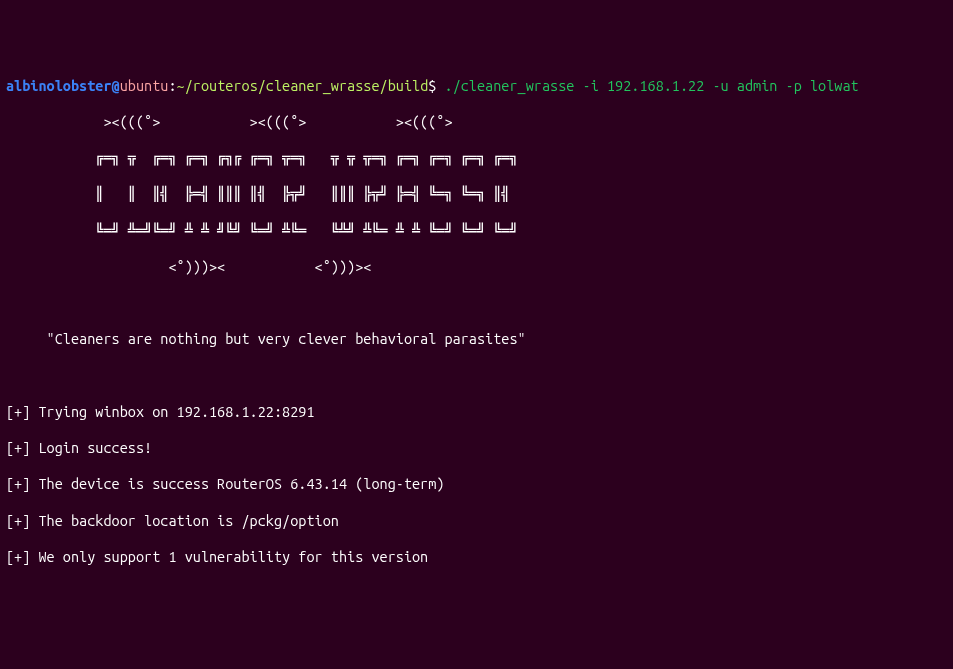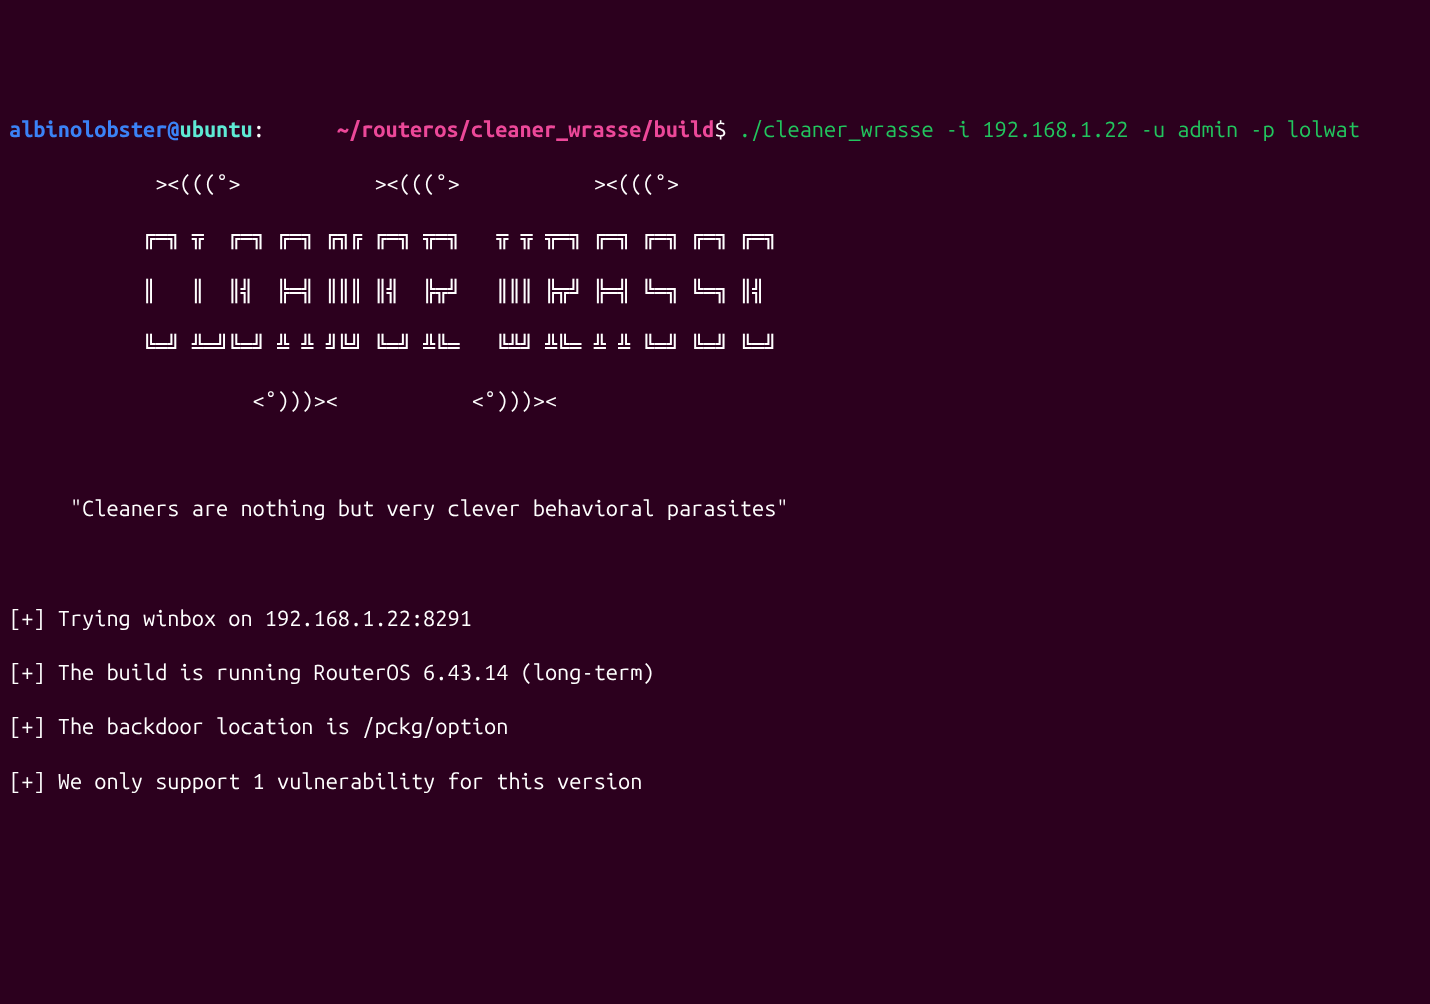--- a/index.html
+++ b/index.html
@@ -17,30 +17,29 @@
       width: 953px;
       height: 669px;
       overflow: hidden;
       white-space: pre;
     }
     .user {
       color: #3b82f6;
       font-weight: bold;
     }
     .host {
-      color: #5eead4;
-      font-weight: bold;
+      color: #fca5a5;
+      font-weight: normal;
     }
     .colon {
       color: #ffffff;
     }
     .path {
-      color: #ec4899;
-      font-weight: bold;
-      margin-left: 48px;
+      color: #bef264;
+      font-weight: normal;
     }
     .dollar {
       color: #ffffff;
     }
     .cmd {
       color: #22c55e;
     }
     .output {
       color: #ffffff;
     }
@@ -56,21 +55,22 @@
 <div><span class="line"><span class="user">albinolobster</span><span class="user">@</span><span class="host">ubuntu</span><span class="colon">:</span><span class="path">~/routeros/cleaner_wrasse/build</span><span class="dollar">$</span><span class="cmd"> ./cleaner_wrasse -i 192.168.1.22 -u admin -p lolwat</span></span>
 <span class="line output">            &gt;&lt;(((°&gt;           &gt;&lt;(((°&gt;           &gt;&lt;(((°&gt;</span>
 <span class="line output">           ╔═╗ ╦  ╔═╗ ╔═╗ ╔╗╔ ╔═╗ ╦═╗   ╦ ╦ ╦═╗ ╔═╗ ╔═╗ ╔═╗ ╔═╗</span>
 <span class="line output">           ║   ║  ║╣  ╠═╣ ║║║ ║╣  ╠╦╝   ║║║ ╠╦╝ ╠═╣ ╚═╗ ╚═╗ ║╣ </span>
 <span class="line output">           ╚═╝ ╩═╝╚═╝ ╩ ╩ ╝╚╝ ╚═╝ ╩╚═   ╚╩╝ ╩╚═ ╩ ╩ ╚═╝ ╚═╝ ╚═╝</span>
 <span class="line output">                    &lt;°)))&gt;&lt;           &lt;°)))&gt;&lt;</span>
 <span class="line output"> </span>
 <span class="line output">     "Cleaners are nothing but very clever behavioral parasites"</span>
 <span class="line output"> </span>
 <span class="line output">[+] Trying winbox on 192.168.1.22:8291</span>
-<span class="line output">[+] The build is running RouterOS 6.43.14 (long-term)</span>
+<span class="line output">[+] Login success!</span>
+<span class="line output">[+] The device is success RouterOS 6.43.14 (long-term)</span>
 <span class="line output">[+] The backdoor location is /pckg/option</span>
 <span class="line output">[+] We only support 1 vulnerability for this version</span>
 
 
 
 
 
 
 
 

